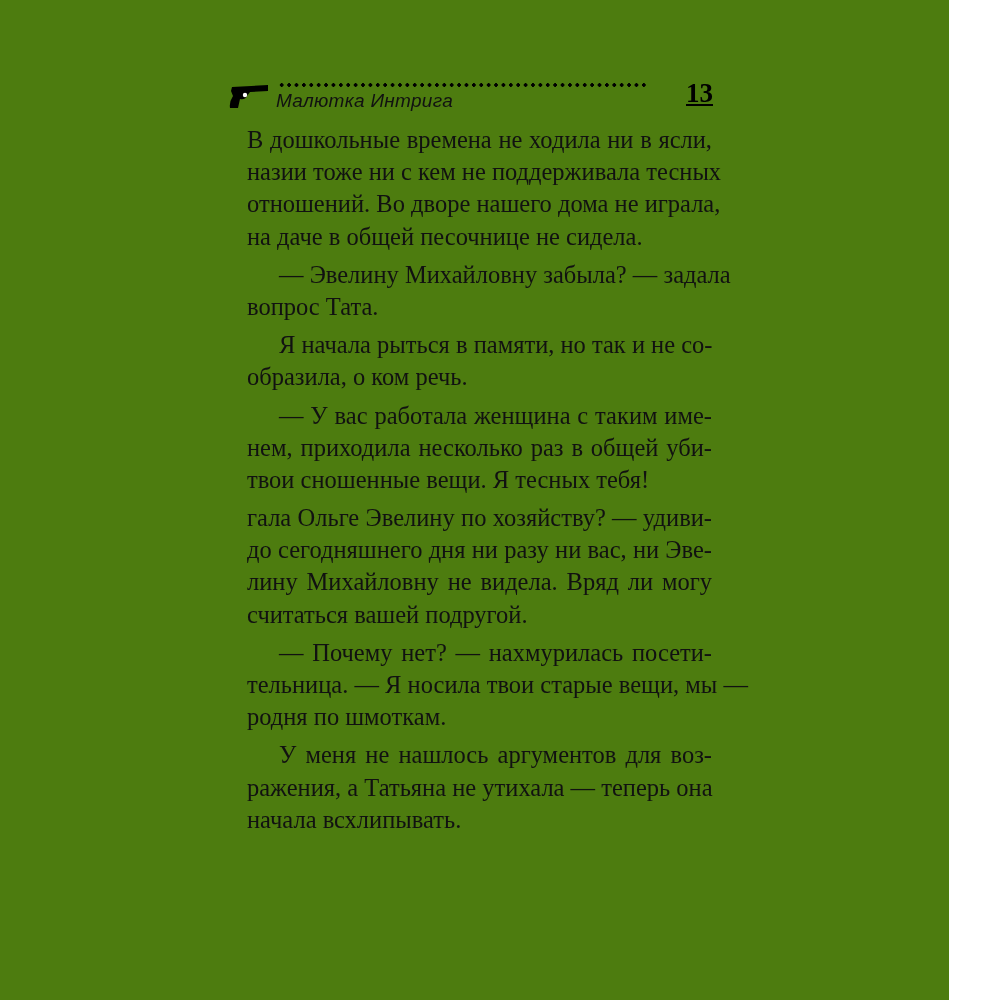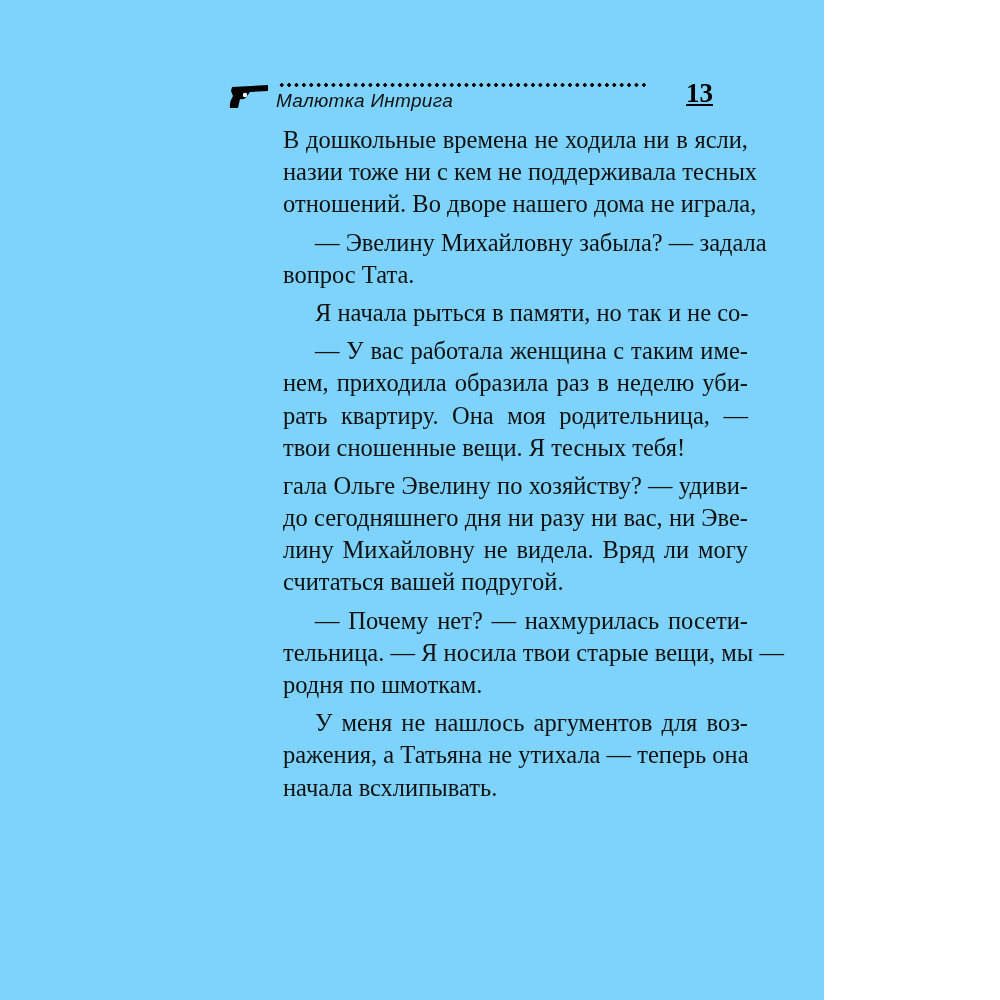--- a/index.html
+++ b/index.html
@@ -1,28 +1,28 @@
 <!DOCTYPE html>
 <html><head>
   <meta charset="utf-8">
   <style>
     html, body { margin: 0; padding: 0; background: #ffffff; }
     body { width: 1000px; height: 1000px; position: relative; overflow: hidden; }
-    .page { position: absolute; left: 0; top: 0; width: 824px; height: 1000px; background: #7dd3fc; }
+    .page { position: absolute; left: 0; top: 0; width: 949px; height: 1000px; background: #4d7c0f; }
     .header { position: absolute; left: 228px; top: 76px; width: 485px; height: 40px; }
     .gun { position: absolute; left: 0; top: 6px; width: 42px; height: 28px; }
     .dots { position: absolute; left: 50px; top: 6px; width: 370px; height: 6px;
       background-image: radial-gradient(circle, #000 1.6px, transparent 1.8px);
       background-size: 7.4px 6px; background-repeat: repeat-x; }
     .running-title { position: absolute; left: 48px; top: 14px; font-family: "Liberation Sans", sans-serif;
       font-style: italic; font-size: 19px; color: #111; letter-spacing: 0.3px; }
     .page-number { position: absolute; right: 0; top: 2px; font-family: "Liberation Serif", serif;
       font-weight: bold; font-size: 27px; color: #000; text-decoration: underline; }
     .body-text { position: absolute; left: 247px; top: 124px; width: 465px;
-      font-family: "Liberation Serif", serif; font-size: 24.5px; line-height: 32.2px; color: #111; margin-left: 36px; }
+      font-family: "Liberation Serif", serif; font-size: 24.5px; line-height: 32.2px; color: #111; }
     .line { display: block; white-space: nowrap; text-align: justify; text-align-last: justify; height: 32.2px; }
     .line.last { text-align-last: left; }
     .line.indent { padding-left: 32px; }
     .pgap { height: 6px; }
   </style>
 </head>
 <body>
 
 <div class="page">
   <div class="header">
@@ -32,29 +32,30 @@
     </svg>
     <div class="dots"></div>
     <div class="running-title">Малютка Интрига</div>
     <div class="page-number">13</div>
   </div>
 
   <div class="body-text" id="body-text">
       <span class="line">В дошкольные времена не ходила ни в ясли,</span>
       <span class="line">назии тоже ни с кем не поддерживала тесных</span>
       <span class="line">отношений. Во дворе нашего дома не играла,</span>
+      <span class="line last">на даче в общей песочнице не сидела.</span>
       <div class="pgap"></div>
       <span class="line indent">— Эвелину Михайловну забыла? — задала</span>
       <span class="line last">вопрос Тата.</span>
       <div class="pgap"></div>
       <span class="line indent">Я начала рыться в памяти, но так и не со-</span>
+      <span class="line last">образила, о ком речь.</span>
       <div class="pgap"></div>
       <span class="line indent">— У вас работала женщина с таким име-</span>
-      <span class="line">нем, приходила образила раз в неделю уби-</span>
-      <span class="line">рать квартиру. Она моя родительница, —</span>
+      <span class="line">нем, приходила несколько раз в общей уби-</span>
       <span class="line last">твои сношенные вещи. Я тесных тебя!</span>
       <div class="pgap"></div>
       <span class="line">гала Ольге Эвелину по хозяйству? — удиви-</span>
       <span class="line">до сегодняшнего дня ни разу ни вас, ни Эве-</span>
       <span class="line">лину Михайловну не видела. Вряд ли могу</span>
       <span class="line last">считаться вашей подругой.</span>
       <div class="pgap"></div>
       <span class="line indent">— Почему нет? — нахмурилась посети-</span>
       <span class="line">тельница. — Я носила твои старые вещи, мы —</span>
       <span class="line last">родня по шмоткам.</span>

